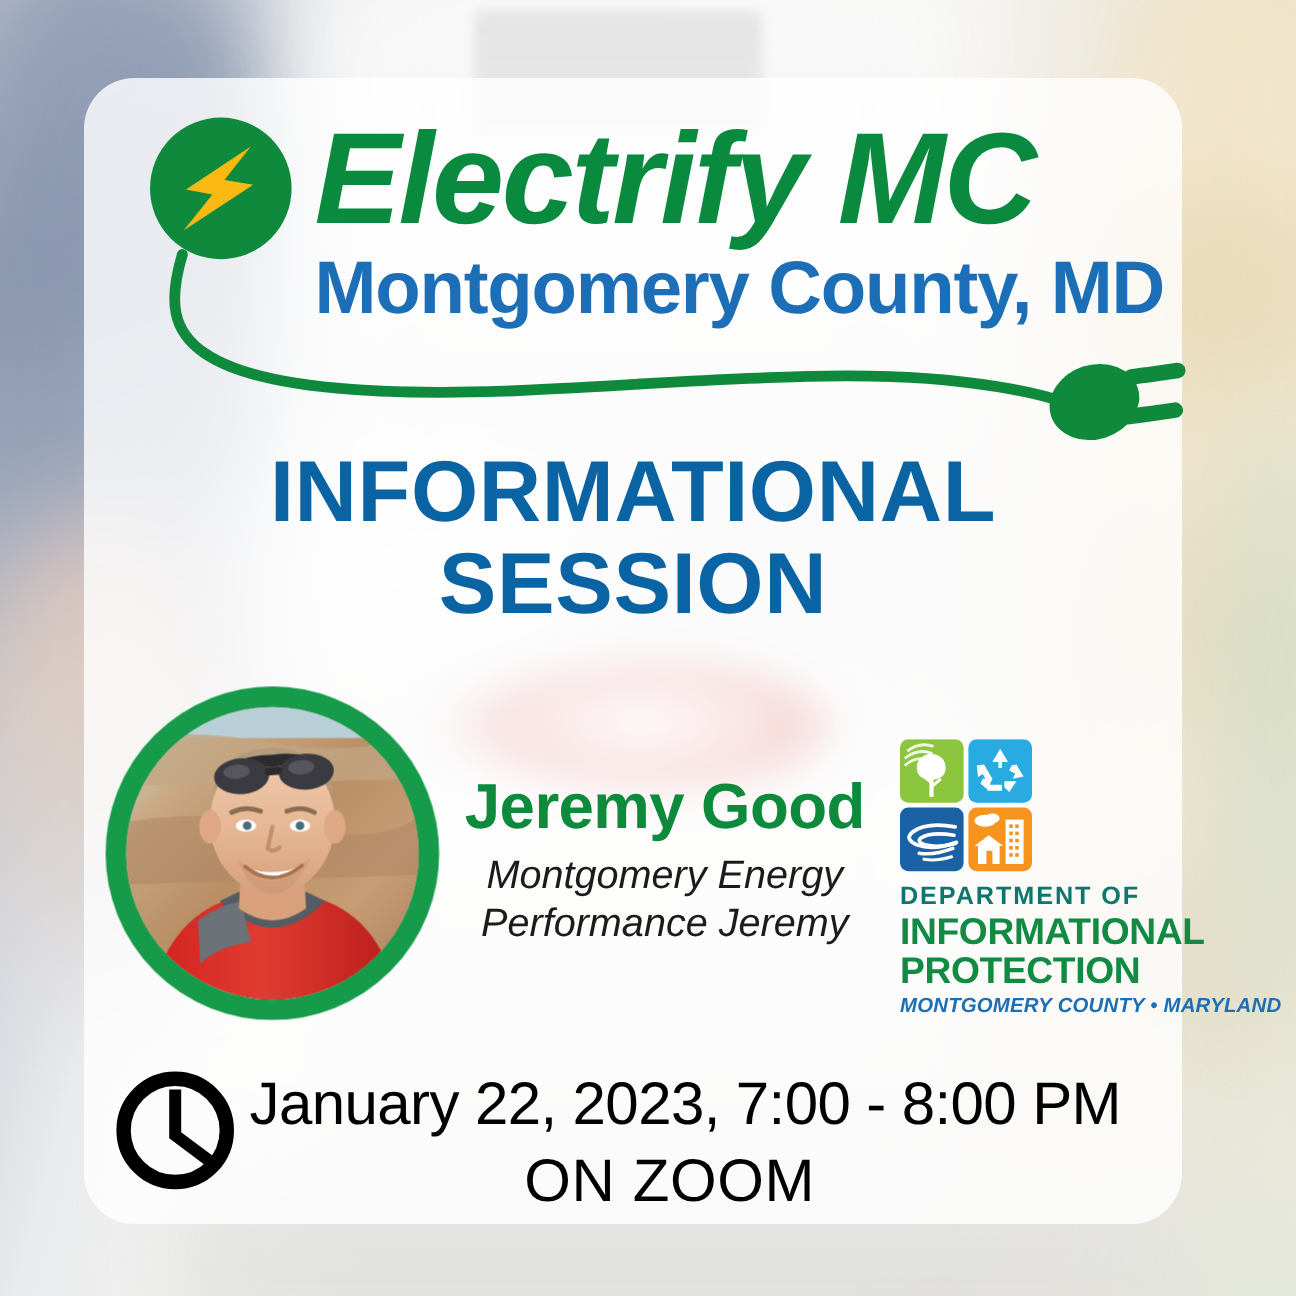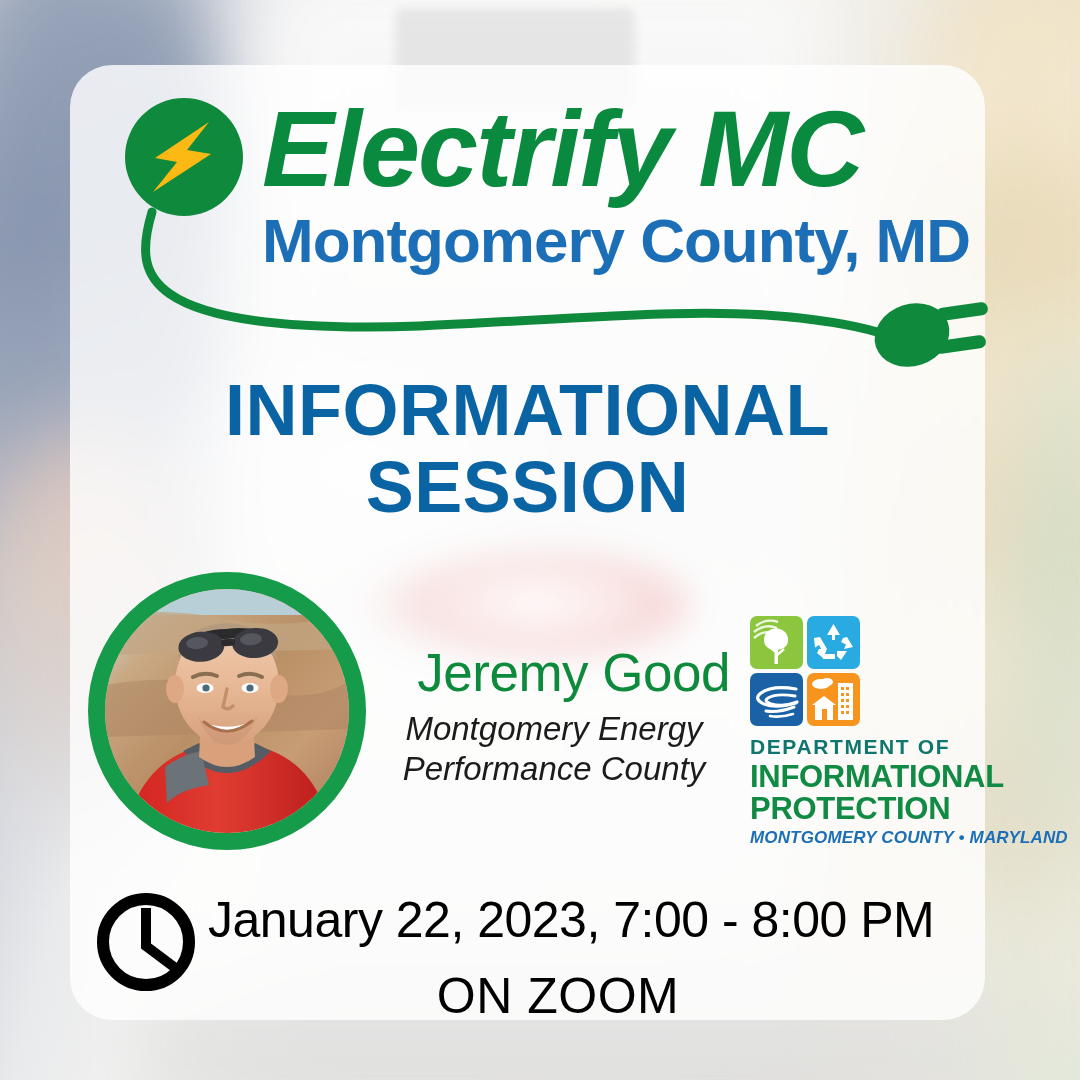--- a/index.html
+++ b/index.html
@@ -178,24 +178,23 @@
 
   .speaker-text {
     position: absolute;
     left: 378px; top: 645px;
     width: 352px;
     text-align: center;
   }
   .speaker-name {
     font-size: 53px;
     line-height: 1.05;
-    font-weight: 400;
+    font-weight: 700;
     color: #0E8A3C;
     letter-spacing: -0.5px;
-    text-align: right;
   }
   .speaker-role {
     margin-top: 8px;
     font-size: 33px;
     line-height: 1.22;
     font-style: italic;
     color: #1b1b1b;
   }
 
   
@@ -258,21 +257,21 @@
     color: #000000;
   }
   .footer-date {
     font-size: 50px;
     line-height: 1.08;
     font-weight: 400;
     letter-spacing: -0.5px;
     white-space: nowrap;
   }
   .footer-where {
-    margin-top: 22px;
+    margin-top: 10px;
     font-size: 50px;
     line-height: 1.08;
     font-weight: 400;
     letter-spacing: 0.5px;
   }
 </style>
 </head>
 <body>
 
 <div id="poster">
@@ -392,21 +391,21 @@
 
         <path d="M92 126 Q 122 164 154 125 Q 140 156 122 156 Q 104 156 92 126 Z" fill="#c28d6a" opacity=".35"></path>
       </g>
     </svg>
   </div>
 
   <div class="speaker-text">
     <div class="speaker-name">Jeremy Good</div>
     <div class="speaker-role">
       <div>Montgomery Energy</div>
-      <div>Performance County</div>
+      <div>Performance Jeremy</div>
     </div>
   </div>
 
   <div class="dep">
     <div class="dep-tiles">
 
       <div class="tile tile-tree">
         <svg width="53" height="53" viewBox="0 0 53 53">
           <path d="M6 10 Q 16 2 28 6" stroke="#ffffff" stroke-width="2.4" fill="none" opacity=".85"></path>
           <path d="M4 16 Q 15 7 27 12" stroke="#ffffff" stroke-width="2.4" fill="none" opacity=".85"></path>

